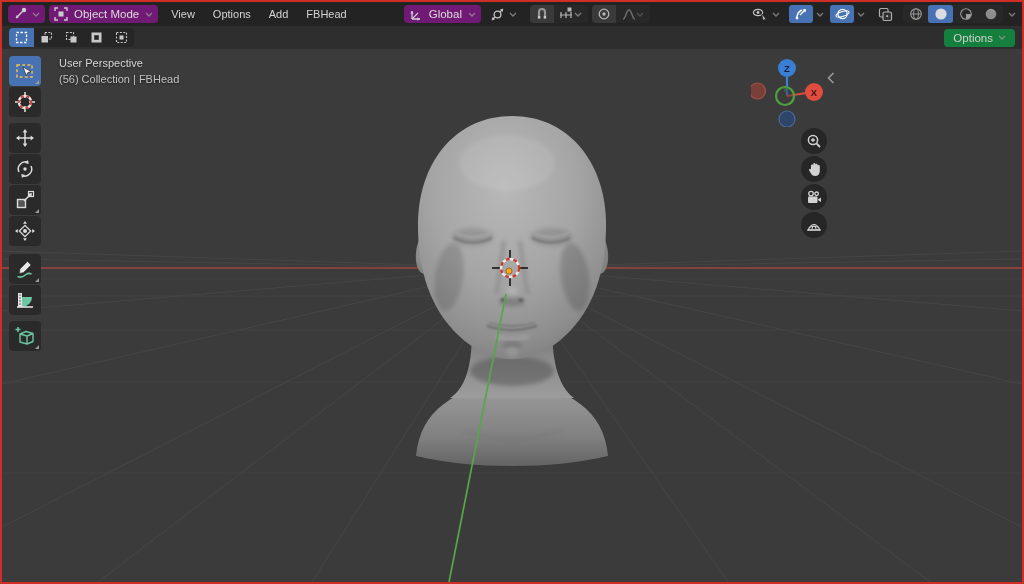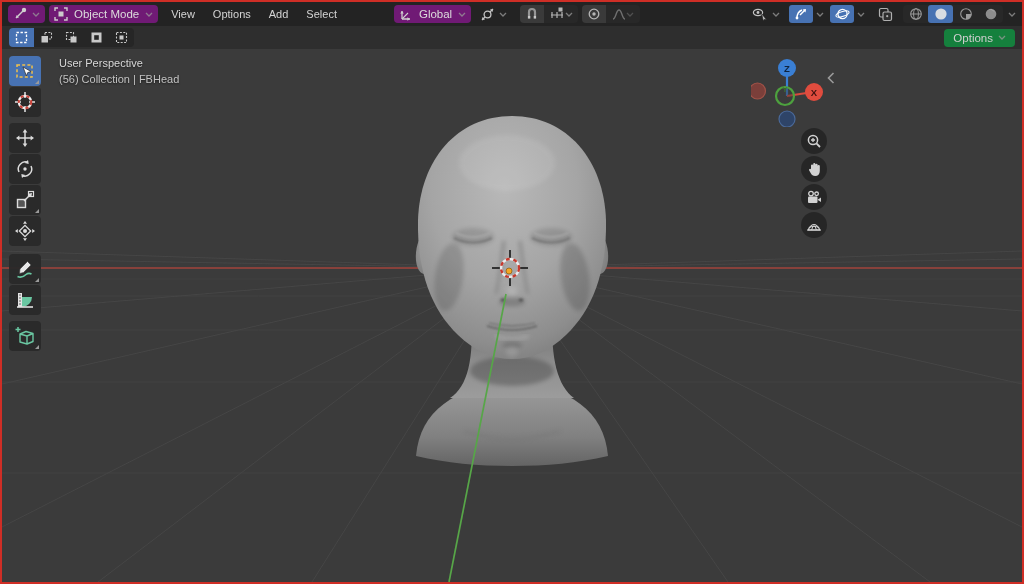--- a/index.html
+++ b/index.html
@@ -87,21 +87,21 @@
         </svg>
         <span class="mode-label">Object Mode</span>
         <svg class="chev" width="8" height="5" viewBox="0 0 8 5">
           <path d="M1 1 L4 4 L7 1" stroke="#9a9a9a" stroke-width="1.3" fill="none"></path>
           </svg>
       </div>
 
       <span class="menu-item">View</span>
       <span class="menu-item">Options</span>
       <span class="menu-item">Add</span>
-      <span class="menu-item">Select</span>
+      <span class="menu-item">FBHead</span>
     </div>
 
     <div class="hgrp" style="margin-left:48px;">
       <div class="pill">
         <svg width="14" height="14" viewBox="0 0 14 14">
           <path d="M3 12 V4 M3 12 H11" stroke="#cfcfcf" stroke-width="1.3" fill="none"></path>
           <path d="M3 4 l-1.8 2.6 h3.6 Z" fill="#cfcfcf"></path>
           <path d="M11 12 l-2.6 -1.8 v3.6 Z" fill="#cfcfcf"></path>
           <line x1="3" y1="12" x2="9" y2="6" stroke="#cfcfcf" stroke-width="1.1"></line>
         </svg>

